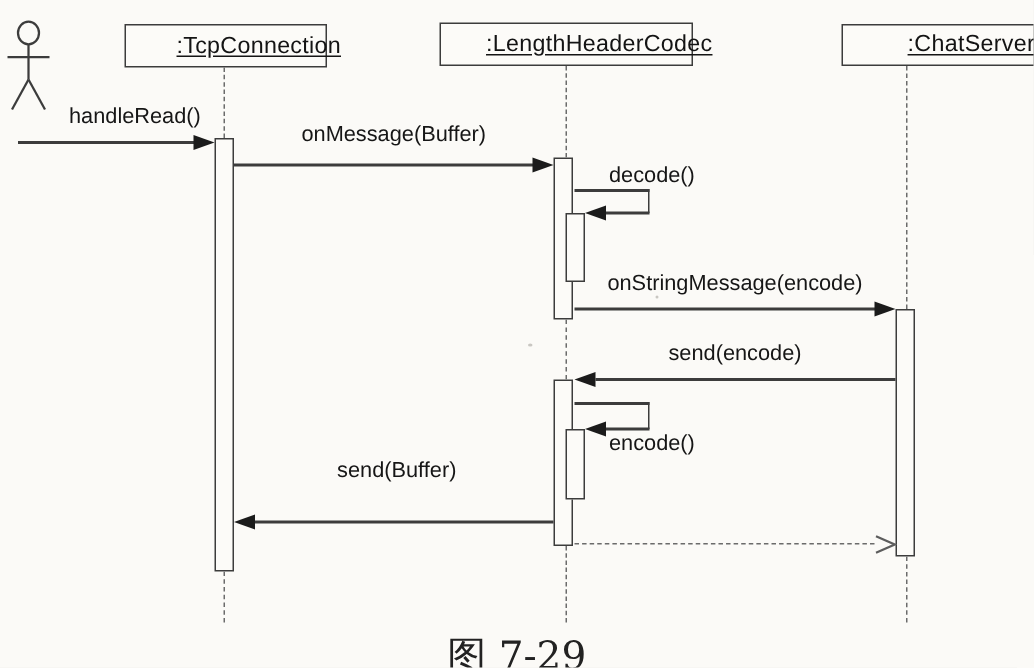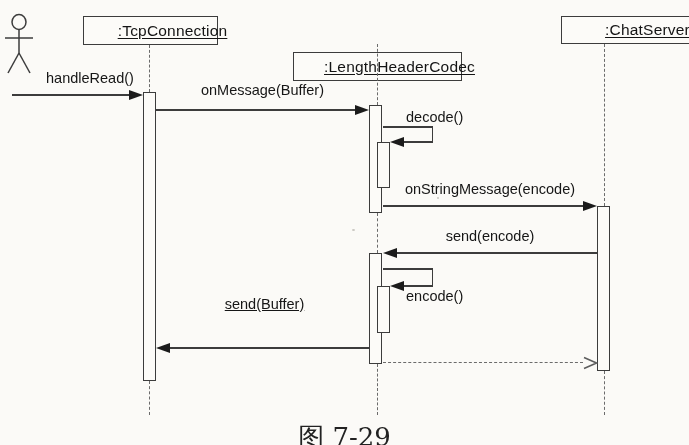--- a/index.html
+++ b/index.html
@@ -48,21 +48,21 @@
     <ellipse cx="17" cy="14" rx="7" ry="7.5"></ellipse>
     <line x1="17" y1="21.5" x2="17" y2="45"></line>
     <line x1="3" y1="30" x2="31" y2="30"></line>
     <line x1="17" y1="45" x2="6" y2="65"></line>
     <line x1="17" y1="45" x2="28" y2="65"></line>
   </svg>
 
   <div class="objbox" style="left:83px;  top:16px; width:135px; height:29px;">
     <span>:TcpConnection</span>
   </div>
-  <div class="objbox" style="left:293px; top:15px; width:169px; height:29px;margin-top:37px;">
+  <div class="objbox" style="left:293px; top:15px; width:169px; height:29px;">
     <span>:LengthHeaderCodec</span>
   </div>
   <div class="objbox" style="left:541px; top:16px; width:129px; height:28px;margin-left:20px;">
     <span>:ChatServer</span>
   </div>
 
   <div class="dashv" style="left:148.5px; top:45px;  height:47px;"></div>
   <div class="dashv" style="left:148.5px; top:381px; height:34px;"></div>
   <div class="dashv" style="left:376.5px; top:44px;  height:61px;"></div>
   <div class="dashv" style="left:376.5px; top:213px; height:40px;"></div>
@@ -98,21 +98,21 @@
   <div class="mlabel ctr" style="left:392px; top:228px; width:196px;">send(encode)</div>
   <div class="hline" style="left:397px; top:252.2px; width:200px;"></div>
   <div class="arrL" style="left:383px; top:248px;"></div>
 
   <div class="hline" style="left:383px; top:268.2px; width:50px;"></div>
   <div class="vline" style="left:431.5px; top:268.2px; height:18px;"></div>
   <div class="hline" style="left:403px; top:285.2px; width:30px;"></div>
   <div class="arrL" style="left:390px; top:281px;"></div>
   <div class="mlabel" style="left:406px; top:288px;">encode()</div>
 
-  <div class="mlabel ctr" style="left:162px; top:296px; width:205px;text-decoration:underline;">send(Buffer)</div>
+  <div class="mlabel ctr" style="left:162px; top:306px; width:205px;">send(Buffer)</div>
   <div class="hline" style="left:170px; top:347.2px; width:199px;"></div>
   <div class="arrL" style="left:156px; top:343px;"></div>
 
   <div class="dashh" style="left:383px; top:362px; width:200px;"></div>
   <svg style="position:absolute; left:582px; top:356px;" width="16" height="14" viewBox="0 0 16 14" fill="none" stroke="#5d5d5d" stroke-width="1.5">
     <path d="M2,1.5 L14.5,7 L2,12.5"></path>
   </svg>
 
   <div class="speck" style="left:352px; top:229px; width:3px; height:2px;"></div>
   <div class="speck" style="left:437px; top:197px; width:2px; height:2px;"></div>

